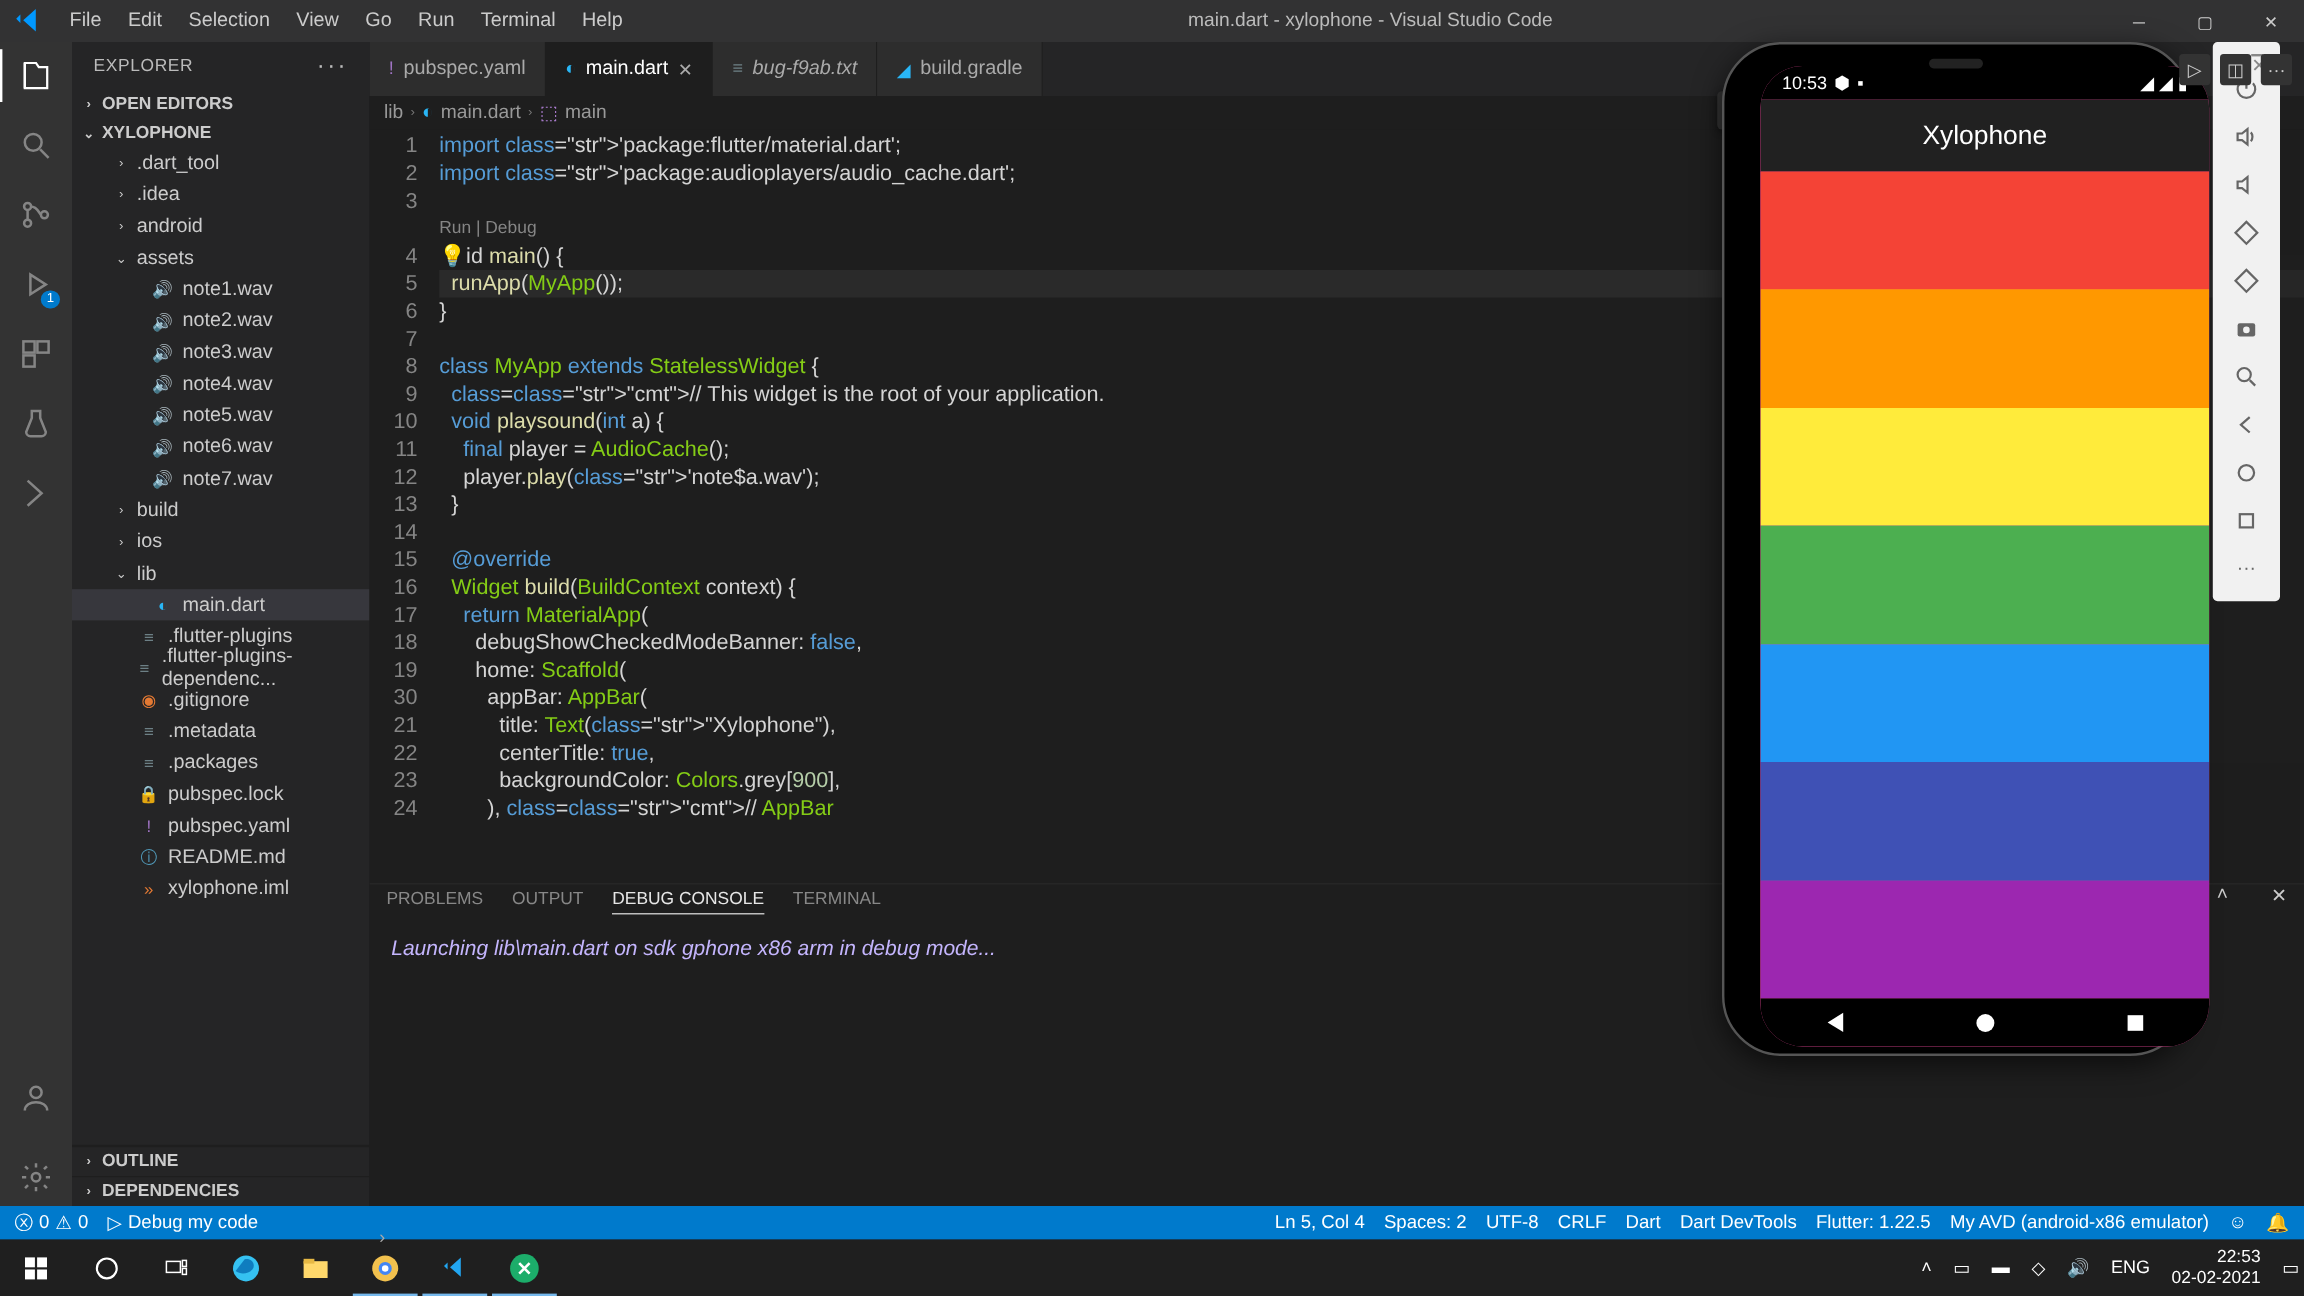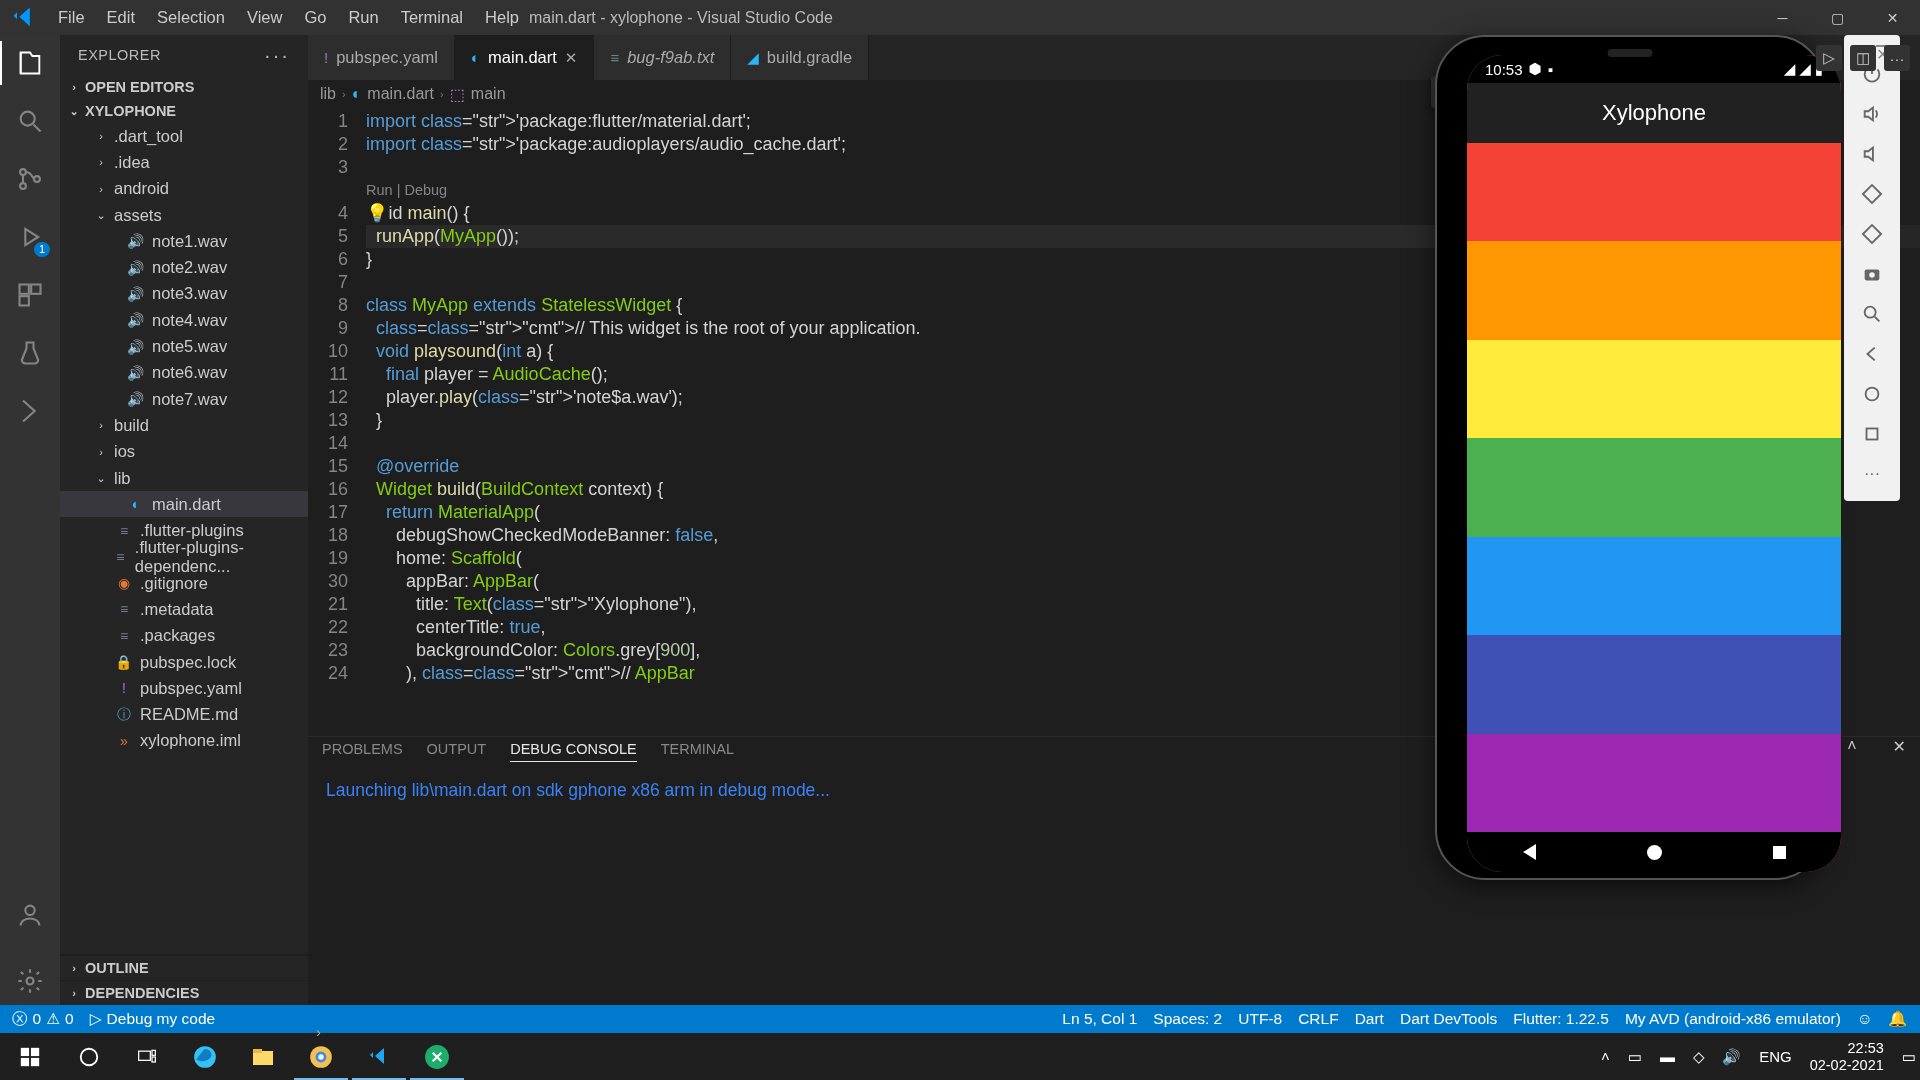--- a/index.html
+++ b/index.html
@@ -3,21 +3,21 @@
 <meta charset="utf-8">
 <style>
 * { margin:0; padding:0; box-sizing:border-box; font-family:"Segoe UI",Arial,sans-serif; }
 body { width:1920px; height:1080px; background:#1e1e1e; color:#ccc; overflow:hidden; position:relative; }
 
 
 .titlebar { height:35px; background:#323233; display:flex; align-items:center; font-size:16px; color:#ccc; }
 .titlebar .vscode-icon { width:28px; height:28px; margin:0 10px; display:flex; align-items:center; justify-content:center; }
 .titlebar .menus { display:flex; gap:2px; }
 .titlebar .menus span { padding:4px 10px; cursor:pointer; font-size:16.5px; }
-.titlebar .wintitle { flex:1; text-align:left; color:#bbb; font-size:16px; }
+.titlebar .wintitle { flex:1; text-align:center; color:#bbb; font-size:16px; }
 .titlebar .wincontrols { display:flex; }
 .titlebar .wincontrols div { width:55px; height:35px; display:flex; align-items:center; justify-content:center; font-size:14px; color:#ccc; }
 
 
 .mainrow { display:flex; height:970px; }
 
 
 .activitybar { width:60px; background:#333333; display:flex; flex-direction:column; align-items:center; padding-top:12px; gap:26px; position:relative; }
 .actbtn { width:32px; height:32px; display:flex; align-items:center; justify-content:center; color:#858585; position:relative; }
 .actbtn.active { color:#fff; }
@@ -71,21 +71,21 @@
 
 
 .panel { height:269px; background:#1e1e1e; border-top:1px solid #2a2a2a; display:flex; flex-direction:column; }
 .panel-hdr { display:flex; align-items:flex-start; height:39px; padding:0 14px; font-size:14.5px; gap:24px; }
 .panel-hdr .ptab { color:#888; padding:4px 0; }
 .panel-hdr .ptab.active { color:#e7e7e7; border-bottom:1px solid #e7e7e7; }
 .panel-hdr .pspacer { flex:1; }
 .panel-hdr .picon { color:#ccc; font-size:16px; cursor:pointer; margin-left:12px; }
 .panel-hdr .pfile { color:#ccc; font-size:17px; font-family:Consolas,monospace; text-decoration:underline; margin-right:8px; }
 .panel-body { flex:1; padding:4px 18px; font-family:Consolas,monospace; font-size:17.5px; color:#ccc; }
-.panel-body .l1 { color:#3b82f6; }
+.panel-body .l1 { color:#c4b5fd;font-style:italic; }
 .panel-body .l2 { color:#4ec9b0; }
 .panel-body .l3 { color:#dcdcaa; }
 
 
 .emulator { position:absolute; top:35px; right:95px; width:390px; height:845px; pointer-events:none; }
 .phone { width:100%; height:100%; background:#000; border-radius:50px; padding:18px 6px 6px 6px; border:2.5px solid #555; box-shadow:0 6px 24px rgba(0,0,0,0.6); position:relative; }
 .phone .notch-dot { position:absolute; left:50%; top:12px; transform:translateX(-50%); width:45px; height:8px; border-radius:4px; background:#222; }
 .phone .screen { width:100%; height:100%; background:#ec4899; border-radius:35px; overflow:hidden; display:flex; flex-direction:column;margin-left:24px; }
 .statrow { height:28px; background:#000; color:#fff; display:flex; align-items:center; padding:0 18px; font-size:15px; font-weight:500; }
 .statrow .sleft { display:flex; gap:6px; align-items:center; }
@@ -552,21 +552,21 @@
         <rect x="6" y="6" width="12" height="12"></rect>
       </svg>
     </div>
   <div class="ebtn">···</div>
 </div>
 
 <div class="statusbar">
   <span class="sitem">ⓧ <span>0</span>  ⚠ <span>0</span></span>
   <span class="sitem">▷ <span>Debug my code</span></span>
   <span class="spacer"></span>
-  <span class="sitem">Ln 5, Col 1</span>
+  <span class="sitem">Ln 5, Col 4</span>
   <span class="sitem">Spaces: 2</span>
   <span class="sitem">UTF-8</span>
   <span class="sitem">CRLF</span>
   <span class="sitem">Dart</span>
   <span class="sitem">Dart DevTools</span>
   <span class="sitem">Flutter: 1.22.5</span>
   <span class="sitem">My AVD (android-x86 emulator)</span>
   <span class="sitem">☺</span>
   <span class="sitem">🔔</span>
 </div>

